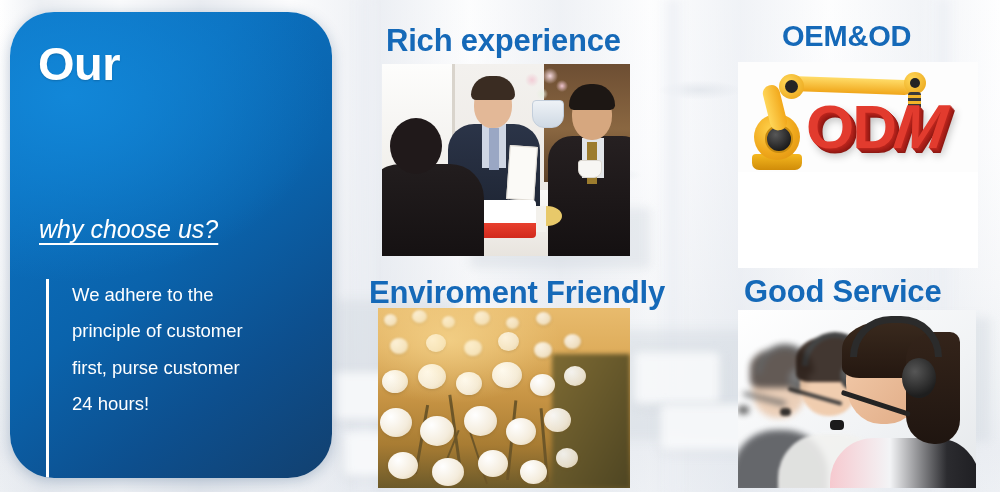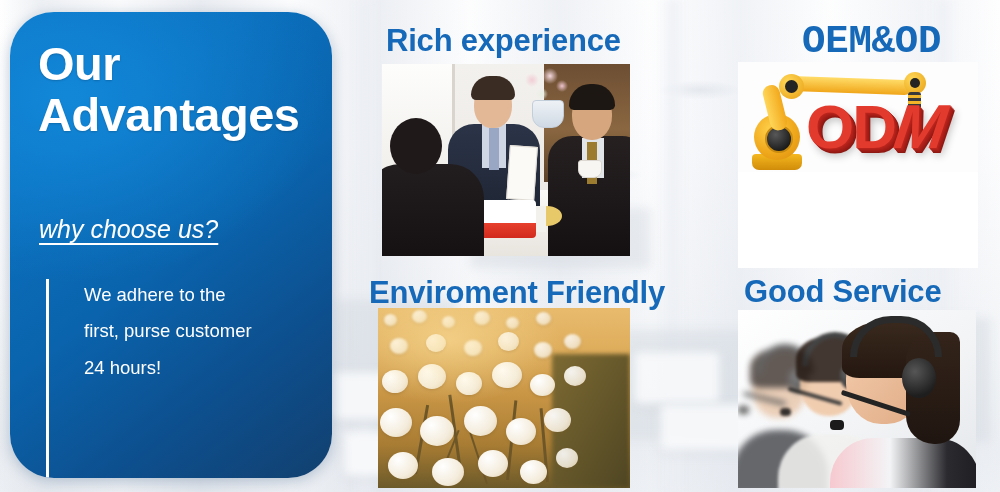--- a/index.html
+++ b/index.html
@@ -75,29 +75,29 @@
   }
 
   .adv-body-wrap{position:absolute;left:36px;top:265px;width:262px;}
   .adv-rule{
     position:absolute;left:0;top:2px;width:3px;height:200px;
     background:#ffffff;
   }
   .adv-body{
     margin-left:26px;color:#ffffff;font-size:18.5px;line-height:1.96;
   }
-  .adv-body .bl{display:block;white-space:nowrap;margin-left:12px;}
+  .adv-body .bl{display:block;white-space:nowrap;}
 
   
   .h-label{
     position:absolute;font-weight:bold;color:#1569b8;
     white-space:nowrap;letter-spacing:-.2px;
   }
   #h-rich{left:386px;top:23px;font-size:31px;}
-  #h-oem {left:802px;top:20px;font-size:39px;font-family:Liberation Mono, monospace;}
+  #h-oem {left:782px;top:20px;font-size:29px;}
   #h-env {left:369px;top:275px;font-size:31px;}
   #h-svc {left:744px;top:274px;font-size:31px;}
 
   
   .tile{position:absolute;overflow:hidden;background:#ffffff;}
 
   
   #ph-meeting{left:382px;top:64px;width:248px;height:192px;}
   #ph-meeting .bg{
     position:absolute;inset:0;
@@ -345,29 +345,29 @@
   <div class="bale" style="left:660px;top:404px;width:96px;height:46px;"></div>
   <div class="bale" style="left:852px;top:360px;width:90px;height:50px;"></div>
   <div class="bale" style="left:344px;top:432px;width:70px;height:44px;"></div>
 </div>
 
 <div id="panel">
   <div id="panel-inner">
 
     <div class="adv-title">
       <span class="ln ln1">Our</span>
-      <span class="ln ln2">Advantages</span>
     </div>
 
     <div class="adv-sub">why choose us?</div>
 
     <div class="adv-body-wrap">
       <div class="adv-rule"></div>
       <div class="adv-body">
         <span class="bl">We adhere to the</span>
+        <span class="bl">principle of customer</span>
         <span class="bl">first, purse customer</span>
         <span class="bl">24 hours!</span>
       </div>
     </div>
 
   </div>
 </div>
 
 <div class="h-label" id="h-rich">Rich experience</div>
 <div class="h-label" id="h-oem">OEM&amp;OD</div>

